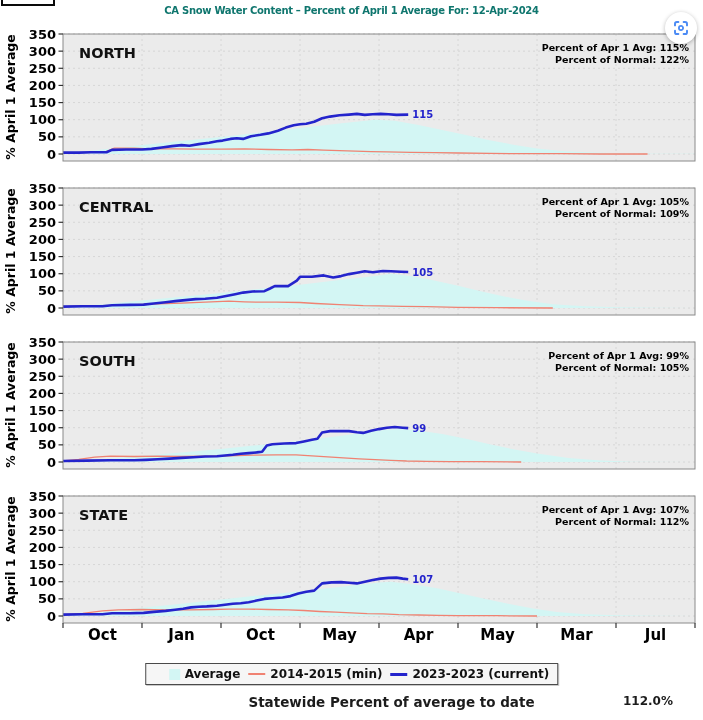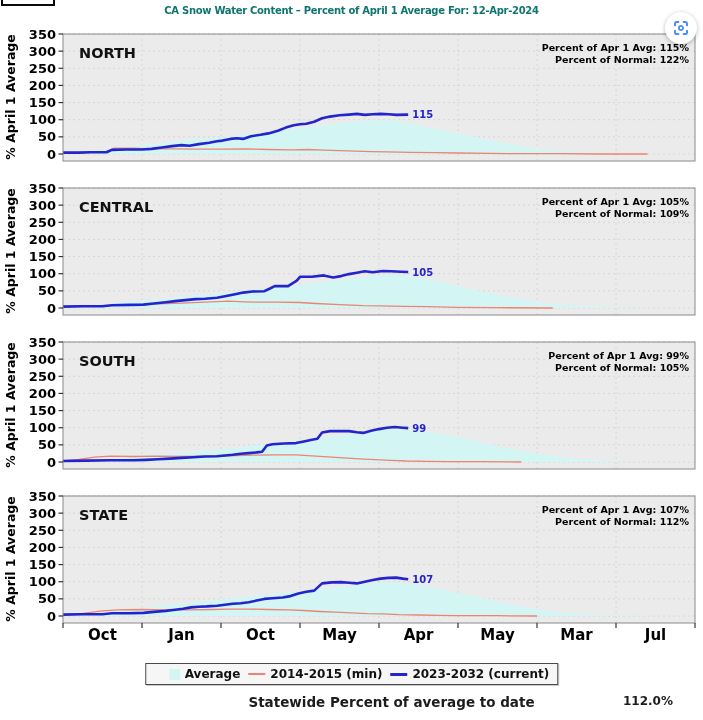--- a/index.html
+++ b/index.html
@@ -255,21 +255,21 @@
     <span class="legend-item">
       <span class="swatch" id="swatch-avg" style="background: rgb(211, 246, 244);"></span>
       <span>Average</span>
     </span>
     <span class="legend-item">
       <span class="line-swatch thin" id="swatch-min" style="border-top-color: rgb(240, 130, 114);"></span>
       <span>2014-2015 (min)</span>
     </span>
     <span class="legend-item">
       <span class="line-swatch thick" id="swatch-cur" style="border-top-color: rgb(36, 36, 204);"></span>
-      <span>2023-2032 (current)</span>
+      <span>2023-2023 (current)</span>
     </span>
   </div>
 
   <div class="footer-label">Statewide Percent of average to date</div>
   <div class="footer-value">112.0%</div>
 
   <div class="shot-btn">
     <svg width="18" height="18" viewBox="0 0 24 24">
       <g fill="none" stroke="#4b8bf5" stroke-width="2.6" stroke-linecap="round" stroke-linejoin="round">
         <path d="M4 8.5 V6.5 a2.5 2.5 0 0 1 2.5 -2.5 H8.5"></path>

